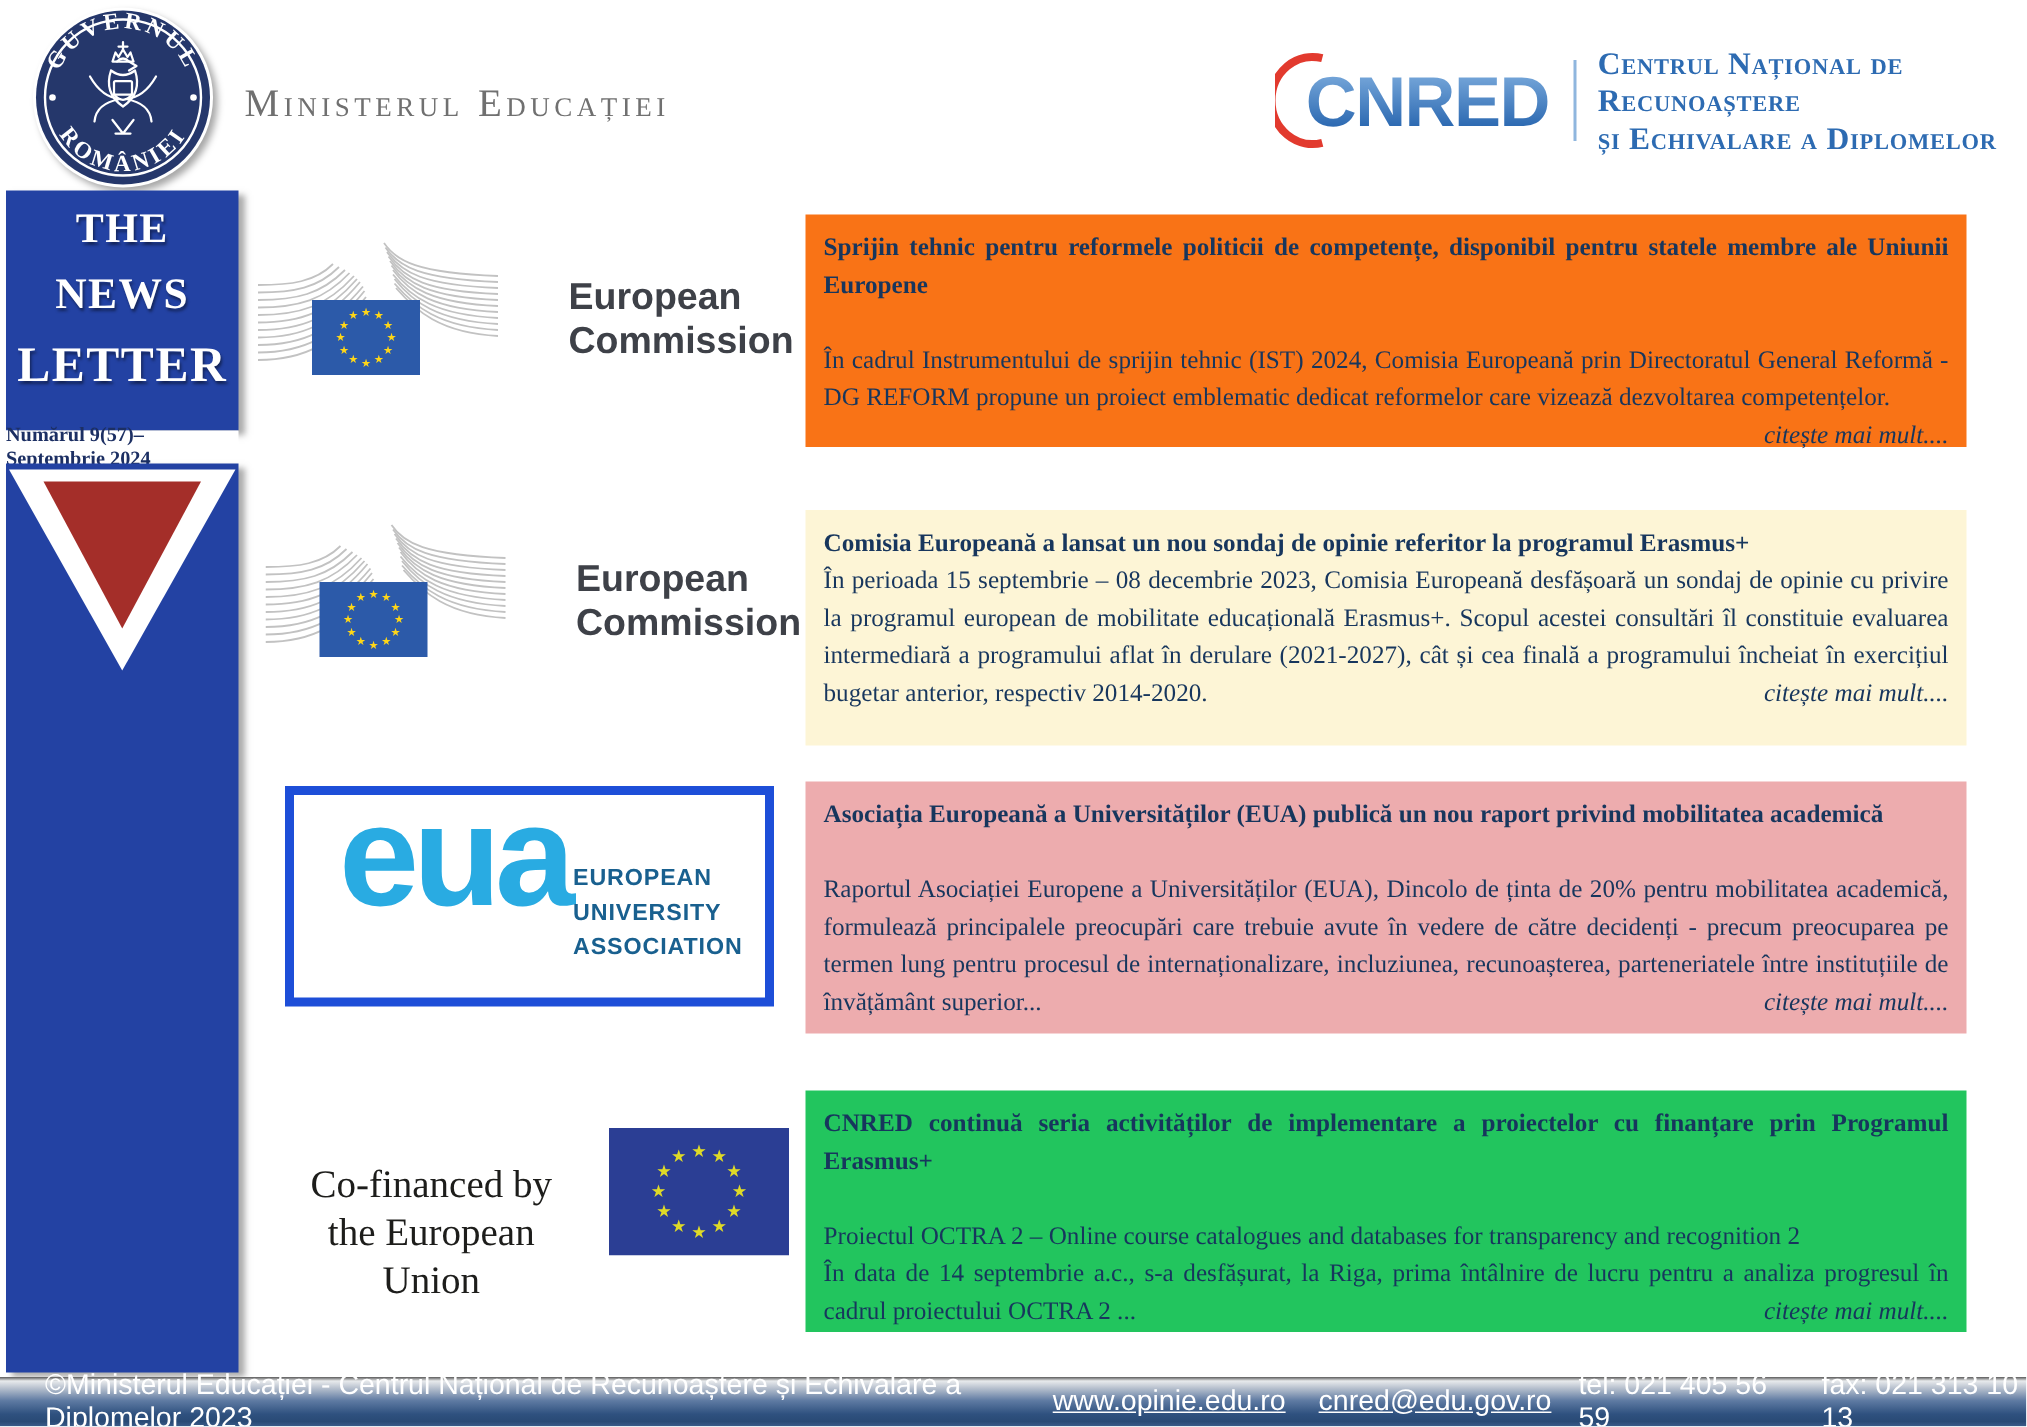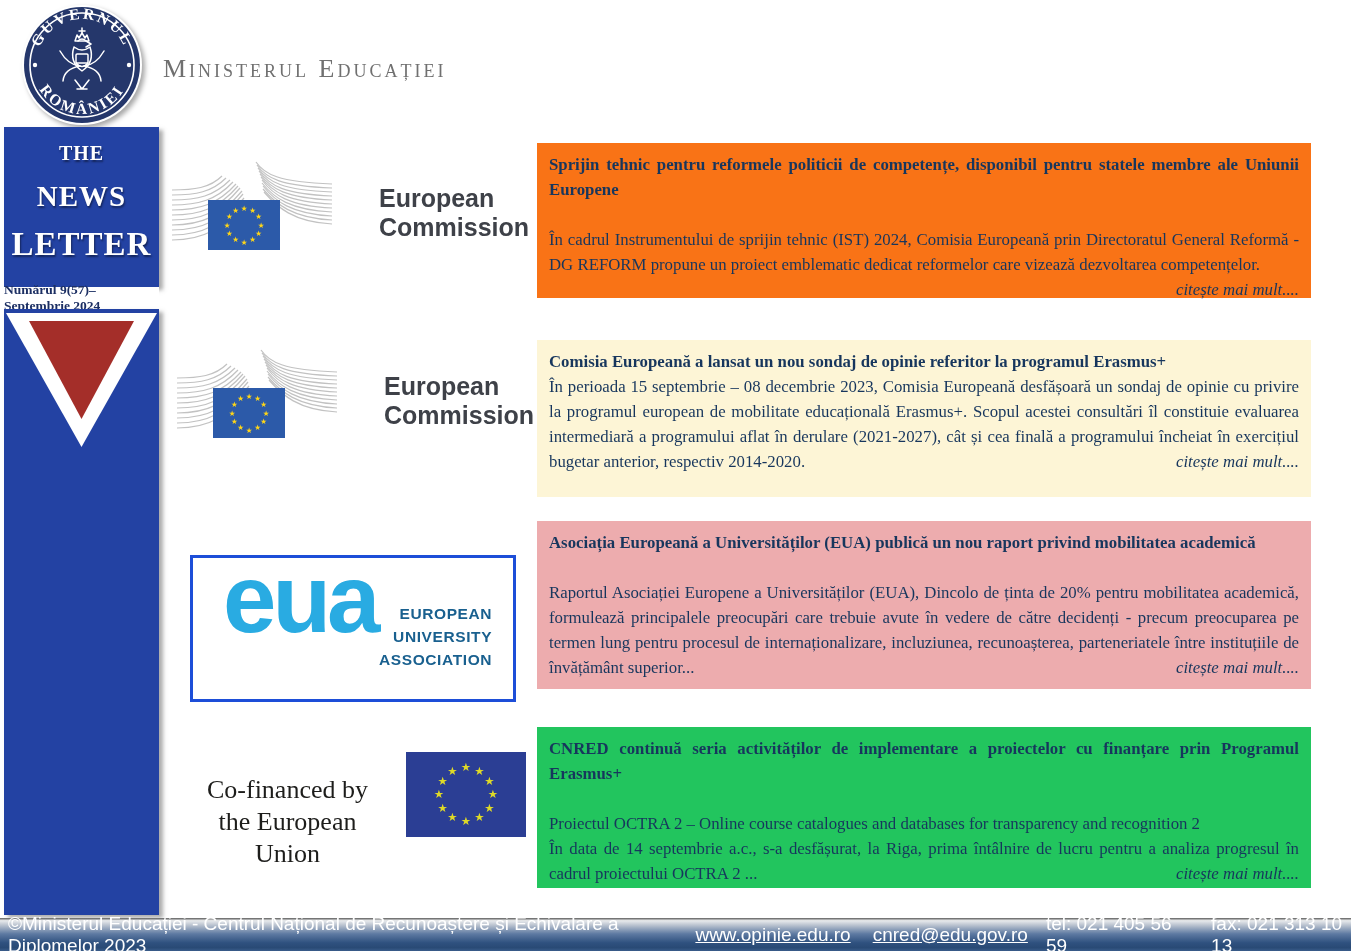--- a/index.html
+++ b/index.html
@@ -21,36 +21,36 @@
   .cnred-sep{width:3px;height:54px;background:#8fb6de;margin:0 14px 0 16px;}
   .cnred-name{font-family:"Liberation Serif",serif;font-variant:small-caps;font-weight:600;
               font-size:21px;line-height:25px;color:#2d6bb2;letter-spacing:.5px;}
 
   
   .side-title{position:absolute;left:4px;top:127px;width:155px;height:160px;
               box-shadow:4px 3px 4px rgba(90,90,90,.5);text-align:center;padding-top:8px;
               box-sizing:border-box;}
   .side-title div{color:#fff;font-family:"Liberation Serif",serif;font-weight:bold;
                   text-shadow:1px 2px 2px rgba(0,0,0,.45);letter-spacing:1px;}
-  .nl1{font-size:20px;line-height:36px;}
+  .nl1{font-size:28px;line-height:36px;}
   .nl2{font-size:29px;line-height:50px;}
   .nl3{font-size:33px;line-height:46px;text-align:center;}
   .side-issue{position:absolute;left:4px;top:287px;width:155px;height:22px;background:#fff;
               display:flex;align-items:center;justify-content:center;
               font-weight:bold;font-size:13.5px;color:#1c2f63;}
   .side-rest{position:absolute;left:4px;top:309px;width:155px;height:606px;
              box-shadow:4px 3px 4px rgba(90,90,90,.5);}
 
   
   .ec-logo{position:absolute;display:flex;align-items:center;}
   .ec-text{font-family:"Liberation Sans",sans-serif;font-weight:600;font-size:25px;
            line-height:29px;color:#3e4148;margin-left:12px;}
   .ec-bar{width:6px;height:48px;margin-left:18px;}
-  .eua-box{position:absolute;left:190px;top:555px;width:326px;height:147px;background:#fff;
-           border:3px solid #1d4ed8;box-sizing:border-box;text-align:right;}
+  .eua-box{position:absolute;left:190px;top:524px;width:326px;height:147px;background:#fff;
+           border:6px solid #1d4ed8;box-sizing:border-box;}
   .eua-mark{position:absolute;left:30px;top:-14px;font-family:"Liberation Sans",sans-serif;
             font-weight:bold;font-size:96px;letter-spacing:-4px;color:#29abe2;}
   .eua-text{position:absolute;left:186px;top:44px;font-family:"Liberation Sans",sans-serif;
             font-weight:bold;font-size:15.5px;line-height:23px;color:#19608f;letter-spacing:.6px;}
   .cofinanced{position:absolute;left:185px;top:752px;display:flex;align-items:flex-start;}
   .cof-text{width:205px;margin-top:22px;text-align:center;font-family:"Liberation Serif",serif;
             font-size:26px;line-height:32px;color:#1d1d1b;}
   .cof-flag{margin-left:16px;}
 
   
@@ -63,21 +63,21 @@
   #article-1{top:143px;height:155px;}
   #article-2{top:340px;height:157px;}
   #article-3{top:521px;height:168px;}
   #article-4{top:727px;height:161px;}
 
   
   .footer{position:absolute;left:0;top:918px;width:1351px;height:33px;box-sizing:border-box;
           background:linear-gradient(180deg,#5a5a5a 0%,#e8eaec 8%,#b9c2cf 22%,#5e7aa2 48%,
                       #2f517f 75%,#294a75 90%,#3a5c8a 100%);
           display:flex;align-items:center;color:#fff;
-          font-family:"Liberation Sans",sans-serif;font-size:19px;}
+          font-family:"Liberation Sans",sans-serif;font-size:19px;padding-left:22px;}
   .footer a{color:#fff;text-decoration:underline;}
   .f-copy{margin-left:8px;}
   .f-web{margin-left:17px;}
   .f-mail{margin-left:22px;}
   .f-tel{margin-left:18px;}
   .f-fax{margin-left:30px;}
 </style>
 </head>
 <body>
 
@@ -105,20 +105,31 @@
       <path d="M38 46 q8 14 20 15 q-16 3 -17 15 M82 46 q-8 14 -20 15 q16 3 17 15"></path>
       <path d="M52 42 q8 6 16 0 q5 15 -8 24 q-13 -9 -8 -24"></path>
       <rect x="54" y="49" width="12" height="9" rx="1"></rect>
       <path d="M54 58 q6 7 12 0"></path>
       <path d="M53 75 l7 9 7 -9 M55 84 h10"></path>
     </g>
   </svg>
 
   <div class="ministry">Ministerul Educației</div>
 
+  <div class="cnred-logo">
+    <svg width="44" height="82" viewBox="0 0 44 82">
+      <path d="M 38 7 A 33 35 0 1 0 38 75" fill="none" stroke="#e23a2e" stroke-width="6.5" style="stroke: rgb(226, 58, 46);"></path>
+    </svg>
+    <div class="cnred-word">CNRED</div>
+    <div class="cnred-sep"></div>
+    <div class="cnred-name">
+      <div>Centrul Național de Recunoaștere</div>
+      <div>și Echivalare a Diplomelor</div>
+    </div>
+  </div>
 
   <div class="side-title" style="background-color: rgb(35, 66, 163);">
     <div class="nl1">THE</div>
     <div class="nl2">NEWS</div>
     <div class="nl3">LETTER</div>
   </div>
   <div class="side-issue">Numărul 9(57)–Septembrie 2024</div>
   <div class="side-rest" style="background-color: rgb(35, 66, 163);">
     <svg width="155" height="145" viewBox="0 0 155 145">
       <polygon points="2,4 153,4 77.5,138" fill="#ffffff"></polygon>

